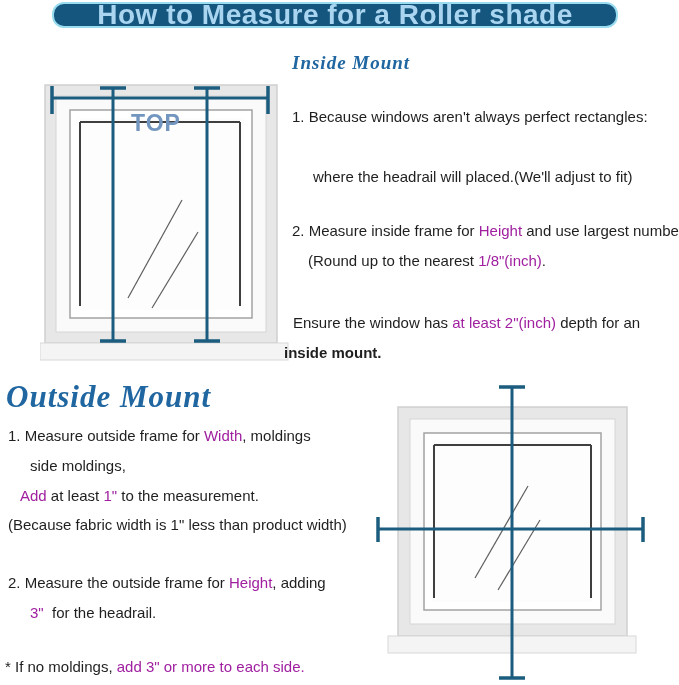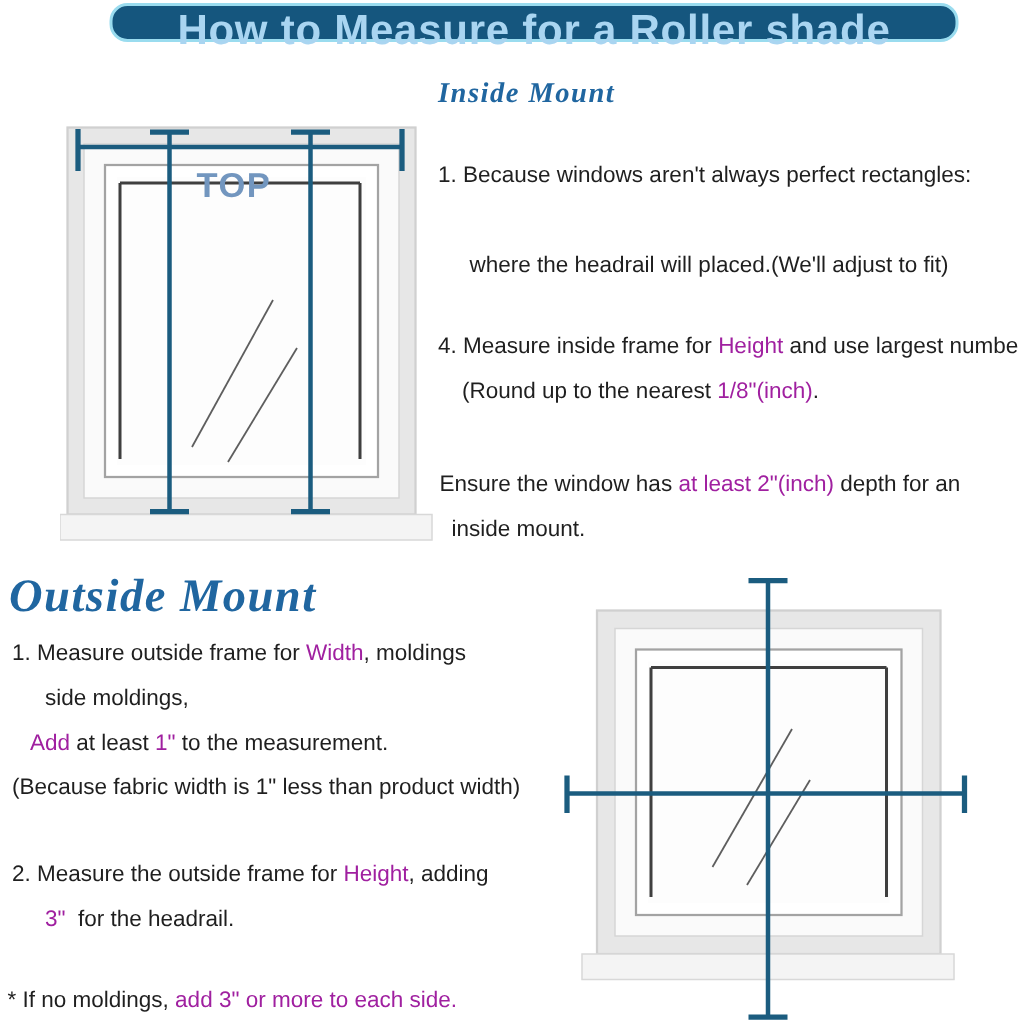--- a/index.html
+++ b/index.html
@@ -2,24 +2,24 @@
 <html style="--banner-bg: #15567e; --banner-text: #a9d5f1; --banner-border: #9adcef; --heading-blue: #2066a0; --body-dark: #1f1f1f; --magenta: #a020a0; --line-color: #1b5c7f; --top-label: #7296bf;"><head>
 <meta charset="utf-8">
 <style>
   html,body{margin:0;padding:0;background:#ffffff;}
   #canvas{
     position:relative;width:679px;height:685px;background:#ffffff;overflow:hidden;
     font-family:"Liberation Sans",sans-serif;
   }
   
   .banner{
-    position:absolute;left:73px;top:2px;width:566px;height:26px;
+    position:absolute;left:52px;top:2px;width:566px;height:26px;
     background:var(--banner-bg);border:2px solid var(--banner-border);
     border-radius:12px;box-sizing:border-box;
-    display:flex;justify-content:center;
+    display:flex;align-items:center;justify-content:center;
   }
   .banner-title{
     color:var(--banner-text);font-size:28px;font-weight:bold;letter-spacing:.5px;
     white-space:nowrap;
   }
   
   .mount-heading{
     position:absolute;color:var(--heading-blue);
     font-family:"Liberation Serif",serif;font-style:italic;font-weight:600;
     white-space:nowrap;letter-spacing:1px;
@@ -81,24 +81,24 @@
     <line class="mcap" x1="60" y1="271" x2="86" y2="271"></line>
     <line class="mline" x1="167" y1="18" x2="167" y2="271"></line>
     <line class="mcap" x1="154" y1="18" x2="180" y2="18"></line>
     <line class="mcap" x1="154" y1="271" x2="180" y2="271"></line>
   </svg>
   <div class="top-label">TOP</div>
 
   <div class="mount-heading h-inside">Inside Mount</div>
   <div class="bodyline" style="left:292px;top:107px;"><span class="seg-d">1. Because windows aren't always perfect rectangles:</span></div>
   <div class="bodyline" style="left:313px;top:167px;"><span class="seg-d">where the headrail will placed.(We'll adjust to fit)</span></div>
-  <div class="bodyline" style="left:292px;top:221px;"><span class="seg-d">4. Measure inside frame for </span><span class="seg-m">Height</span><span class="seg-d"> and use largest number</span></div>
+  <div class="bodyline" style="left:292px;top:221px;"><span class="seg-d">2. Measure inside frame for </span><span class="seg-m">Height</span><span class="seg-d"> and use largest number</span></div>
   <div class="bodyline" style="left:308px;top:251px;"><span class="seg-d">(Round up to the nearest </span><span class="seg-m">1/8"(inch)</span><span class="seg-d">.</span></div>
   <div class="bodyline" style="left:293px;top:313px;"><span class="seg-d">Ensure the window has </span><span class="seg-m">at least 2"(inch)</span><span class="seg-d"> depth for an</span></div>
-  <div class="bodyline" style="left:301px;top:343px;"><span class="seg-d">inside mount.</span></div>
+  <div class="bodyline" style="left:284px;top:343px;font-weight:bold;"><span class="seg-d">inside mount.</span></div>
 
   <div class="mount-heading h-outside">Outside Mount</div>
   <div class="bodyline" style="left:8px;top:426px;"><span class="seg-d">1. Measure outside frame for </span><span class="seg-m">Width</span><span class="seg-d">, moldings</span></div>
   <div class="bodyline" style="left:30px;top:456px;"><span class="seg-d">side moldings,</span></div>
   <div class="bodyline" style="left:20px;top:486px;"><span class="seg-m">Add</span><span class="seg-d"> at least </span><span class="seg-m">1"</span><span class="seg-d"> to the measurement.</span></div>
   <div class="bodyline" style="left:8px;top:515px;"><span class="seg-d">(Because fabric width is 1" less than product width)</span></div>
   <div class="bodyline" style="left:8px;top:573px;"><span class="seg-d">2. Measure the outside frame for </span><span class="seg-m">Height</span><span class="seg-d">, adding</span></div>
   <div class="bodyline" style="left:30px;top:603px;"><span class="seg-m">3"</span><span class="seg-d">&nbsp; for the headrail.</span></div>
   <div class="bodyline" style="left:5px;top:657px;"><span class="seg-d">* If no moldings, </span><span class="seg-m">add 3" or more to each side.</span></div>
 

